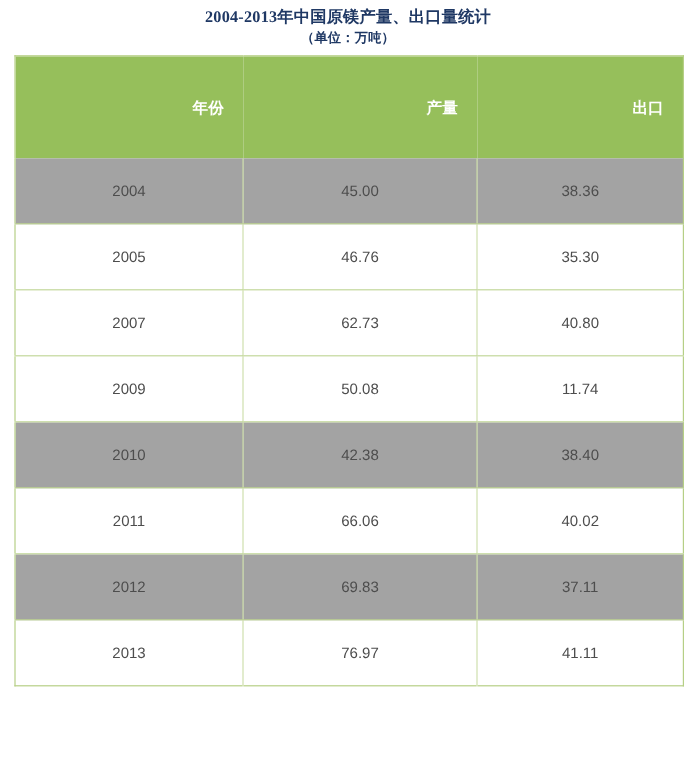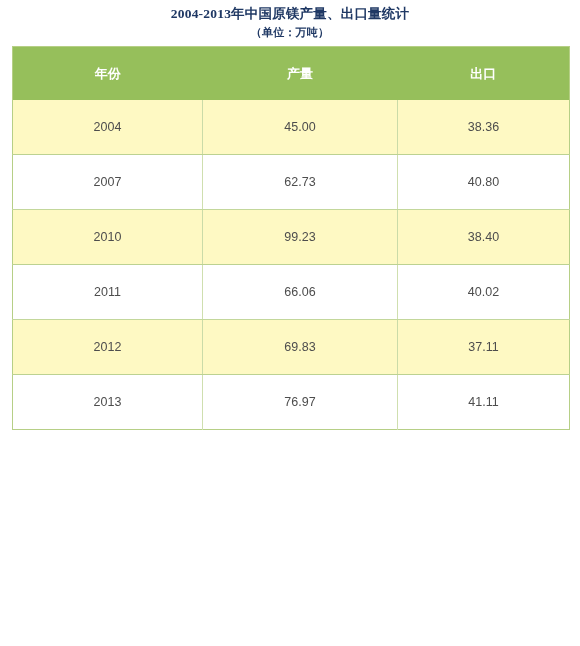--- a/index.html
+++ b/index.html
@@ -53,22 +53,22 @@
   table.stat-table col.c-year  { width: 190px; }
   table.stat-table col.c-out   { width: 195px; }
   table.stat-table col.c-exp   { width: 172px; }
 
   table.stat-table thead th {
     background: #96bf5b;
     color: #ffffff;
     font-size: 13px;
     font-weight: bold;
     height: 53px;
-    padding: 0;
-    text-align: center;
+    padding: 16px;
+    text-align: right;
     vertical-align: middle;
     border: none;
     font-family: "Liberation Sans", "DejaVu Sans", sans-serif;
   }
   table.stat-table tbody td {
     height: 54px;
     padding: 0;
     text-align: center;
     vertical-align: middle;
     font-size: 12.5px;
@@ -77,21 +77,21 @@
     border-bottom: 1px solid #bcd292;
     font-family: "Liberation Sans", "DejaVu Sans", sans-serif;
   }
   table.stat-table tbody td:last-child {
     border-right: none;
   }
   table.stat-table tbody tr:last-child td {
     border-bottom: none;
   }
   table.stat-table tbody tr.shade td {
-    background: #fef9c3;
+    background: #a3a3a3;
     border-right-color: #cadba8;
     border-bottom-color: #bcd292;
     margin-top: 28px;
   }
   table.stat-table tbody tr.plain td {
     background: #ffffff;
     border-right-color: #cfdfaf;
     border-bottom-color: #c3d79b;
   }
 </style>
@@ -119,27 +119,37 @@
           <th>出口</th>
         </tr>
       </thead>
       <tbody>
         <tr class="shade">
           <td>2004</td>
           <td>45.00</td>
           <td>38.36</td>
         </tr>
         <tr class="plain">
+          <td>2005</td>
+          <td>46.76</td>
+          <td>35.30</td>
+        </tr>
+        <tr class="plain">
           <td>2007</td>
           <td>62.73</td>
           <td>40.80</td>
         </tr>
+        <tr class="plain">
+          <td>2009</td>
+          <td>50.08</td>
+          <td>11.74</td>
+        </tr>
         <tr class="shade">
           <td>2010</td>
-          <td>99.23</td>
+          <td>42.38</td>
           <td>38.40</td>
         </tr>
         <tr class="plain">
           <td>2011</td>
           <td>66.06</td>
           <td>40.02</td>
         </tr>
         <tr class="shade">
           <td>2012</td>
           <td>69.83</td>

